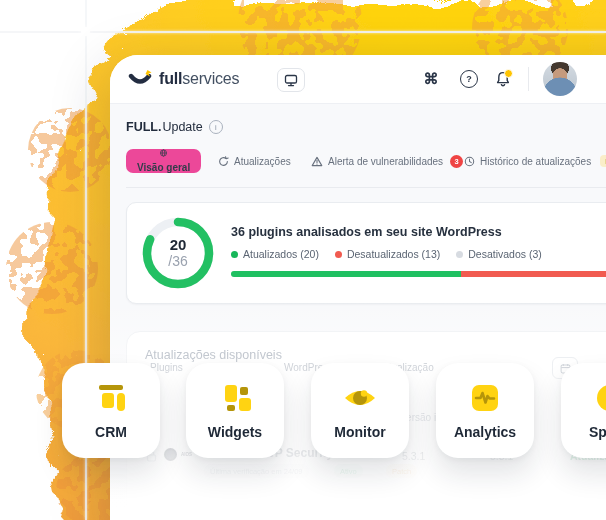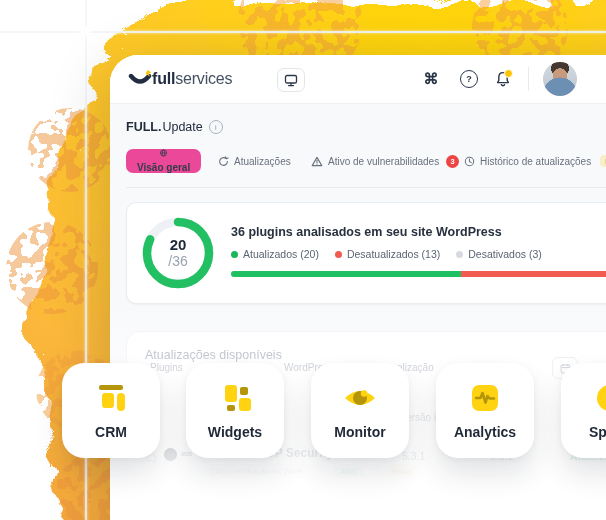--- a/index.html
+++ b/index.html
@@ -13,21 +13,21 @@
   .guide-v{position:absolute;left:85px;top:0;width:1.5px;height:520px;
            background:rgba(244,246,248,.9);box-shadow:0 0 3px rgba(255,255,255,.8);z-index:2;}
   .guide-dot{position:absolute;left:81px;top:27px;width:9px;height:9px;border-radius:50%;
            background:#fff;box-shadow:0 0 6px rgba(255,255,255,.95);z-index:2;}
 
   
   .main-card{position:absolute;left:110px;top:55px;width:560px;height:480px;background:#fff;
              border-top-left-radius:28px;box-shadow:0 14px 60px rgba(28,34,50,.22);z-index:3;}
   .card-header{position:relative;height:48px;background:#fff;border-bottom:1px solid #eef0f4;
                border-top-left-radius:28px;display:flex;align-items:center;padding-left:18px;}
-  .logo{display:flex;align-items:center;text-align:center;}
+  .logo{display:flex;align-items:center;gap:7px;text-align:center;}
   .logo-text{font-size:16px;letter-spacing:-.2px;color:#232d41;}
   .logo-text b{font-weight:700;}
   .logo-text span{font-weight:400;color:#435062;}
   .display-btn{position:absolute;left:167px;top:13px;width:26px;height:22px;border:1px solid #e2e5ea;
                border-radius:7px;display:flex;align-items:center;justify-content:center;background:#fff;}
   .hdr-right{position:absolute;left:312px;top:0;height:48px;display:flex;align-items:center;}
   .cmd-glyph{font-size:15px;color:#2b3648;font-weight:600;width:18px;text-align:center;}
   .help-icn{width:16px;height:16px;border:1.4px solid #2b3648;border-radius:50%;margin-left:20px;
             display:flex;align-items:center;justify-content:center;font-size:9px;font-weight:700;color:#2b3648;}
   .bell-wrap{position:relative;margin-left:16px;width:18px;height:18px;}
@@ -218,21 +218,21 @@
             <path d="M8.2,0.8 L9,3 L11.1,2.2" fill="none" stroke="#68717e" stroke-width="1.2" stroke-linecap="round" stroke-linejoin="round"></path>
           </svg>
           <span>Atualizações</span>
         </div>
         <div class="tab t3">
           <svg width="12" height="11" viewBox="0 0 12 11">
             <path d="M6,1.4 L10.8,9.6 L1.2,9.6 Z" fill="none" stroke="#68717e" stroke-width="1.1" stroke-linejoin="round"></path>
             <line x1="6" y1="4.4" x2="6" y2="6.6" stroke="#68717e" stroke-width="1.1" stroke-linecap="round"></line>
             <circle cx="6" cy="8.1" r="0.6" fill="#68717e"></circle>
           </svg>
-          <span>Ativo de vulnerabilidades</span>
+          <span>Alerta de vulnerabilidades</span>
           <span class="num-badge">3</span>
         </div>
         <div class="tab t4">
           <svg width="11" height="11" viewBox="0 0 12 12">
             <circle cx="6" cy="6" r="4.6" fill="none" stroke="#68717e" stroke-width="1.1"></circle>
             <path d="M6,3.4 L6,6 L8,7.2" fill="none" stroke="#68717e" stroke-width="1.1" stroke-linecap="round"></path>
           </svg>
           <span>Histórico de atualizações</span>
           <span class="pro-badge">PRO</span>
         </div>

